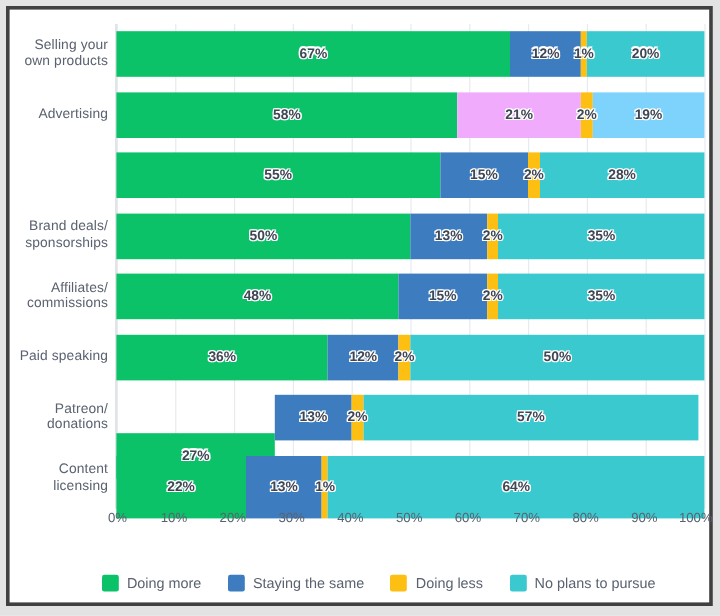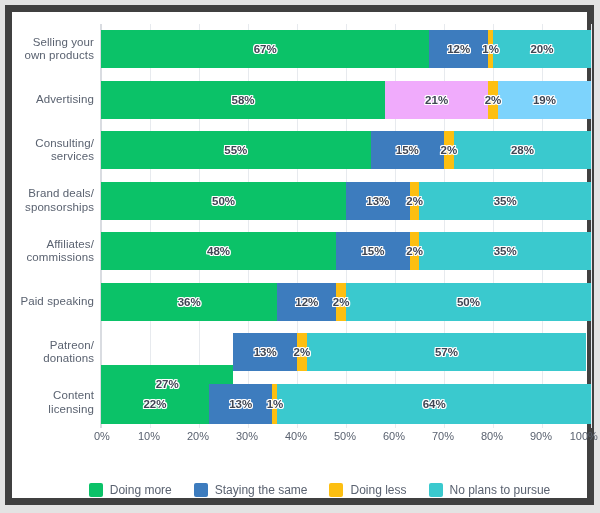--- a/index.html
+++ b/index.html
@@ -13,21 +13,21 @@
     font-family: "Liberation Sans", sans-serif;
     overflow: hidden;
   }
   .frame {
     position: absolute;
     left: 5px;
     top: 5px;
     width: 589px;
     height: 500px;
     background: #ffffff;
-    border: 7px solid #404040;
+    border: 3px solid #404040;
     box-sizing: border-box;
   }
   .chart-area {
     position: absolute;
     left: 0;
     top: 0;
     width: 589px;
     height: 456px;
   }
   
@@ -150,22 +150,20 @@
 <body>
 
 <div class="frame">
 
   <div class="chart-area">
 
     <div class="cat-labels">
         <div class="cat-label" style="top: 0px; height: 50.5px; display: flex; align-items: center; justify-content: flex-end;"><span style="white-space: pre-line; text-align: right;">Selling your
 own products</span></div>
         <div class="cat-label" style="top: 50.5px; height: 50.5px; display: flex; align-items: center; justify-content: flex-end;"><span style="white-space: pre-line; text-align: right;">Advertising</span></div>
-        <div class="cat-label" style="top: 101px; height: 50.5px; display: flex; align-items: center; justify-content: flex-end;"><span style="white-space: pre-line; text-align: right;">Consulting/
-services</span></div>
         <div class="cat-label" style="top: 151.5px; height: 50.5px; display: flex; align-items: center; justify-content: flex-end;"><span style="white-space: pre-line; text-align: right;">Brand deals/
 sponsorships</span></div>
         <div class="cat-label" style="top: 202px; height: 50.5px; display: flex; align-items: center; justify-content: flex-end;"><span style="white-space: pre-line; text-align: right;">Affiliates/
 commissions</span></div>
         <div class="cat-label" style="top: 252.5px; height: 50.5px; display: flex; align-items: center; justify-content: flex-end;"><span style="white-space: pre-line; text-align: right;">Paid speaking</span></div>
         <div class="cat-label" style="top: 303px; height: 50.5px; display: flex; align-items: center; justify-content: flex-end;"><span style="white-space: pre-line; text-align: right;">Patreon/
 donations</span></div>
         <div class="cat-label" style="top: 353.5px; height: 50.5px; display: flex; align-items: center; justify-content: flex-end;"><span style="white-space: pre-line; text-align: right;">Content
 licensing</span></div>
       </div>
@@ -276,21 +274,21 @@
             <div class="seg" style="width: 13%; background: rgb(61, 124, 190);">
               <span class="seg-label">13%</span>
             </div>
             <div class="seg" style="width: 2%; background: rgb(253, 191, 17);">
               <span class="seg-label">2%</span>
             </div>
             <div class="seg" style="width: 57%; background: rgb(58, 201, 206);">
               <span class="seg-label">57%</span>
             </div>
           </div>
-          <div class="bar-row" style="top: 359.75px; height: 40px;">
+          <div class="bar-row" style="top: 359.75px; height: 52px;">
             <div class="seg" style="width: 22%; background: rgb(11, 194, 104);">
               <span class="seg-label">22%</span>
             </div>
             <div class="seg" style="width: 13%; background: rgb(61, 124, 190);">
               <span class="seg-label">13%</span>
             </div>
             <div class="seg" style="width: 1%; background: rgb(253, 191, 17);">
               <span class="seg-label">1%</span>
             </div>
             <div class="seg" style="width: 64%; background: rgb(58, 201, 206);">

